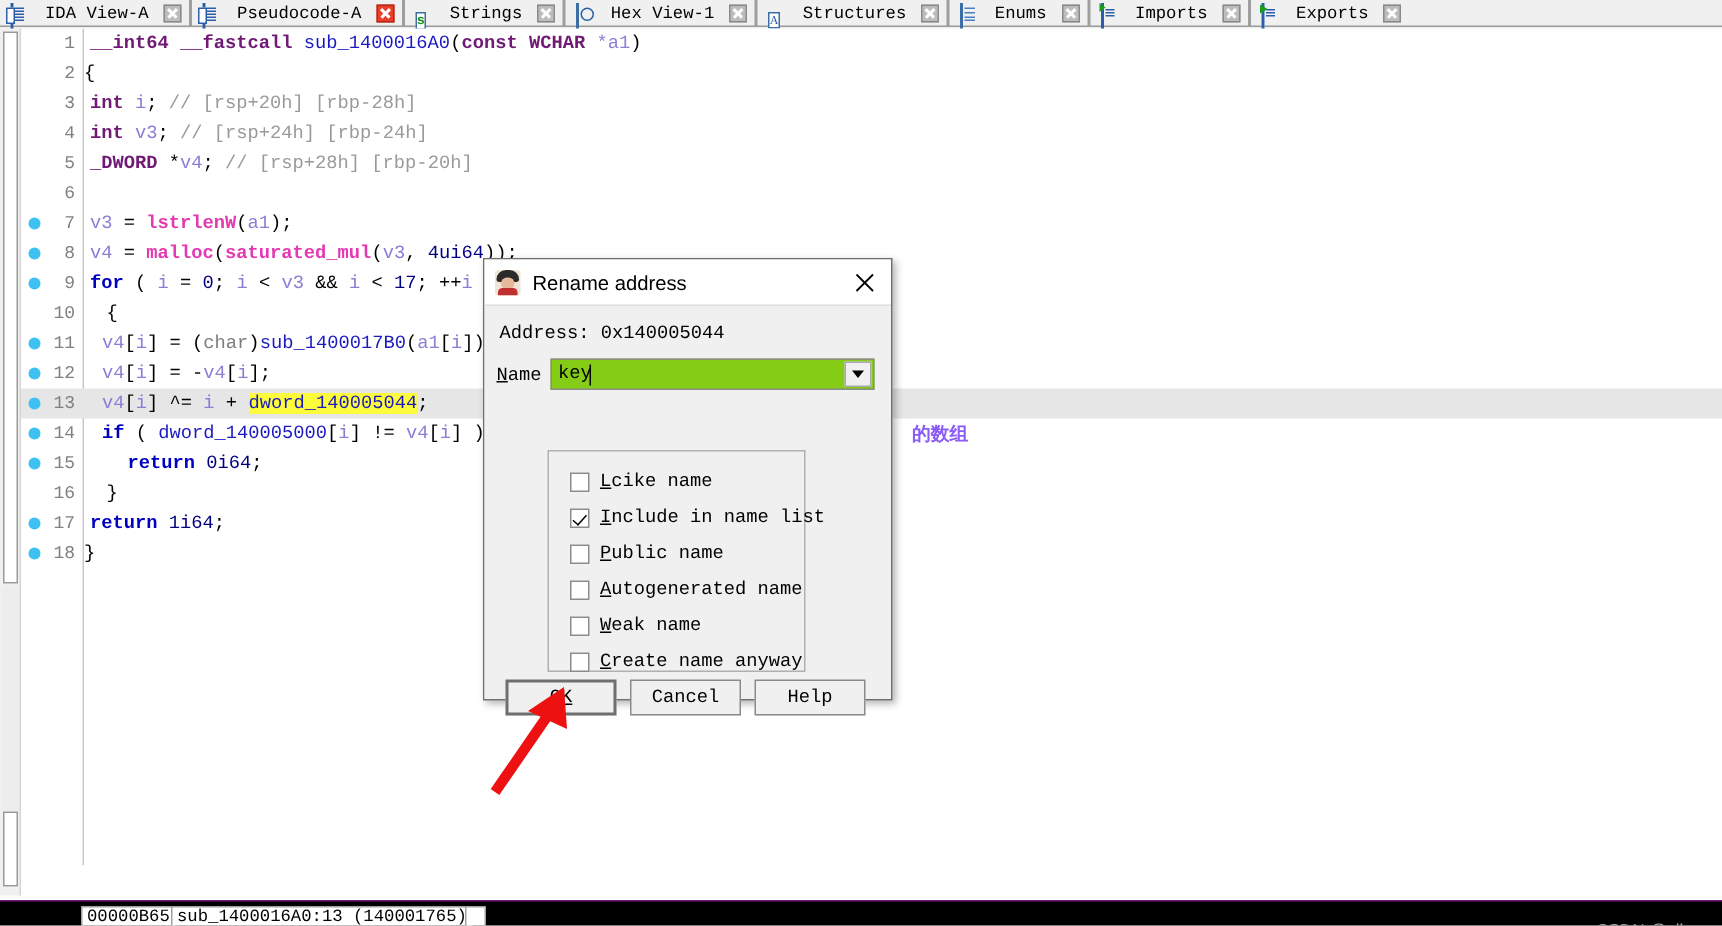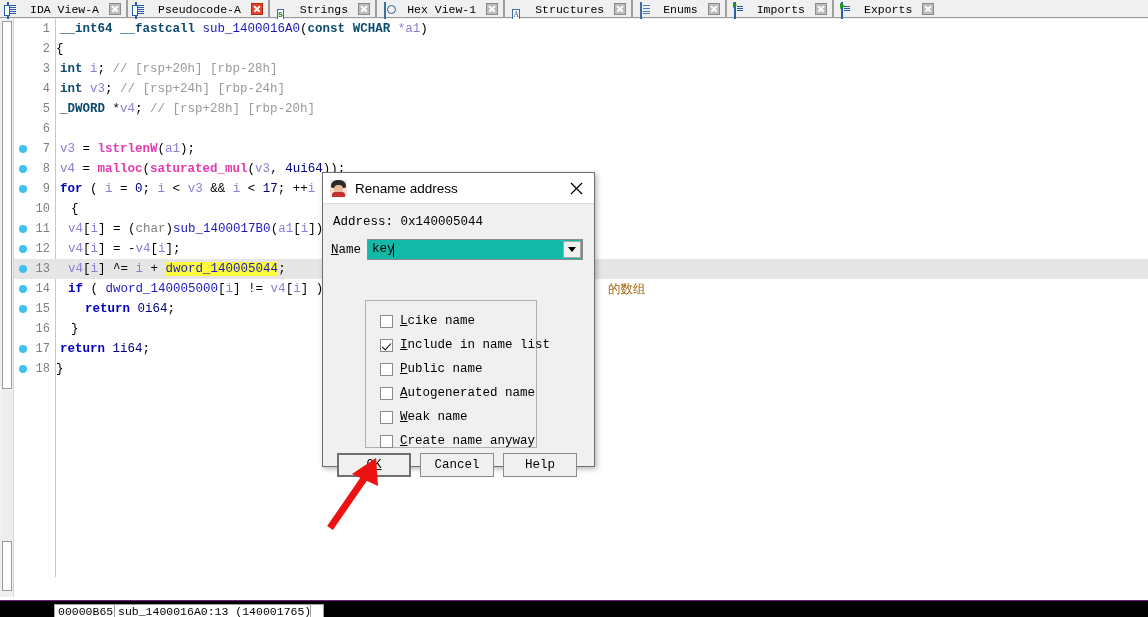--- a/index.html
+++ b/index.html
@@ -222,36 +222,37 @@
     width: 8px; height: 8px;
     border-radius: 50%;
     background: #3ec1f0;
   }
   .ctext {
     position: absolute; left: 46px; top: 0;
     color: #000;
   }
   
   .kw   { color: #0000c0; font-weight: bold; }
-  .typ  { color: #0c4a6e; font-weight: bold; }
+  .typ  { color: #701a75; font-weight: bold; }
   .var  { color: #8a7fd4; }
   .fn   { color: #e23ab0; font-weight: bold; }
   .num  { color: #000080; }
   .cmt  { color: #9a9a9a; }
   .pun  { color: #000; }
   .glob { color: #1a1ac0; }
   .cast { color: #7d7d7d; }
   .hl-yellow { background: #fcfc3c; }
 
   
   .cjk {
     position: absolute; top: 0;
-    color: #a16207;
+    color: #8b5cf6;
     font-family: "DejaVu Sans", sans-serif;
     font-size: 12.5px;
+    font-weight: bold;
   }
 
   
   .statusbar {
     position: absolute; left: 0; top: 600px;
     width: 1148px; height: 40px;
     background: #000000;
     border-top: 1px solid #701a75;
   }
   .sb-cell {
@@ -352,21 +353,21 @@
   .name-label {
     position: absolute; left: 8px; top: 39px;
     font-family: "Liberation Mono", monospace;
     font-size: 12.5px;
     color: #000;
   }
   .name-label u { text-decoration: underline; }
   .combo {
     position: absolute; left: 44px; top: 35px;
     width: 216px; height: 21px;
-    background: #14b8a6;
+    background: #84cc16;
     border: 1px solid #8b8b8b;
   }
   .combo-text {
     position: absolute; left: 4px; top: 2px;
     font-family: "Liberation Mono", monospace;
     font-size: 12.5px;
     color: #000;
   }
   .caret {
     position: absolute; left: 25px; top: 3px;

